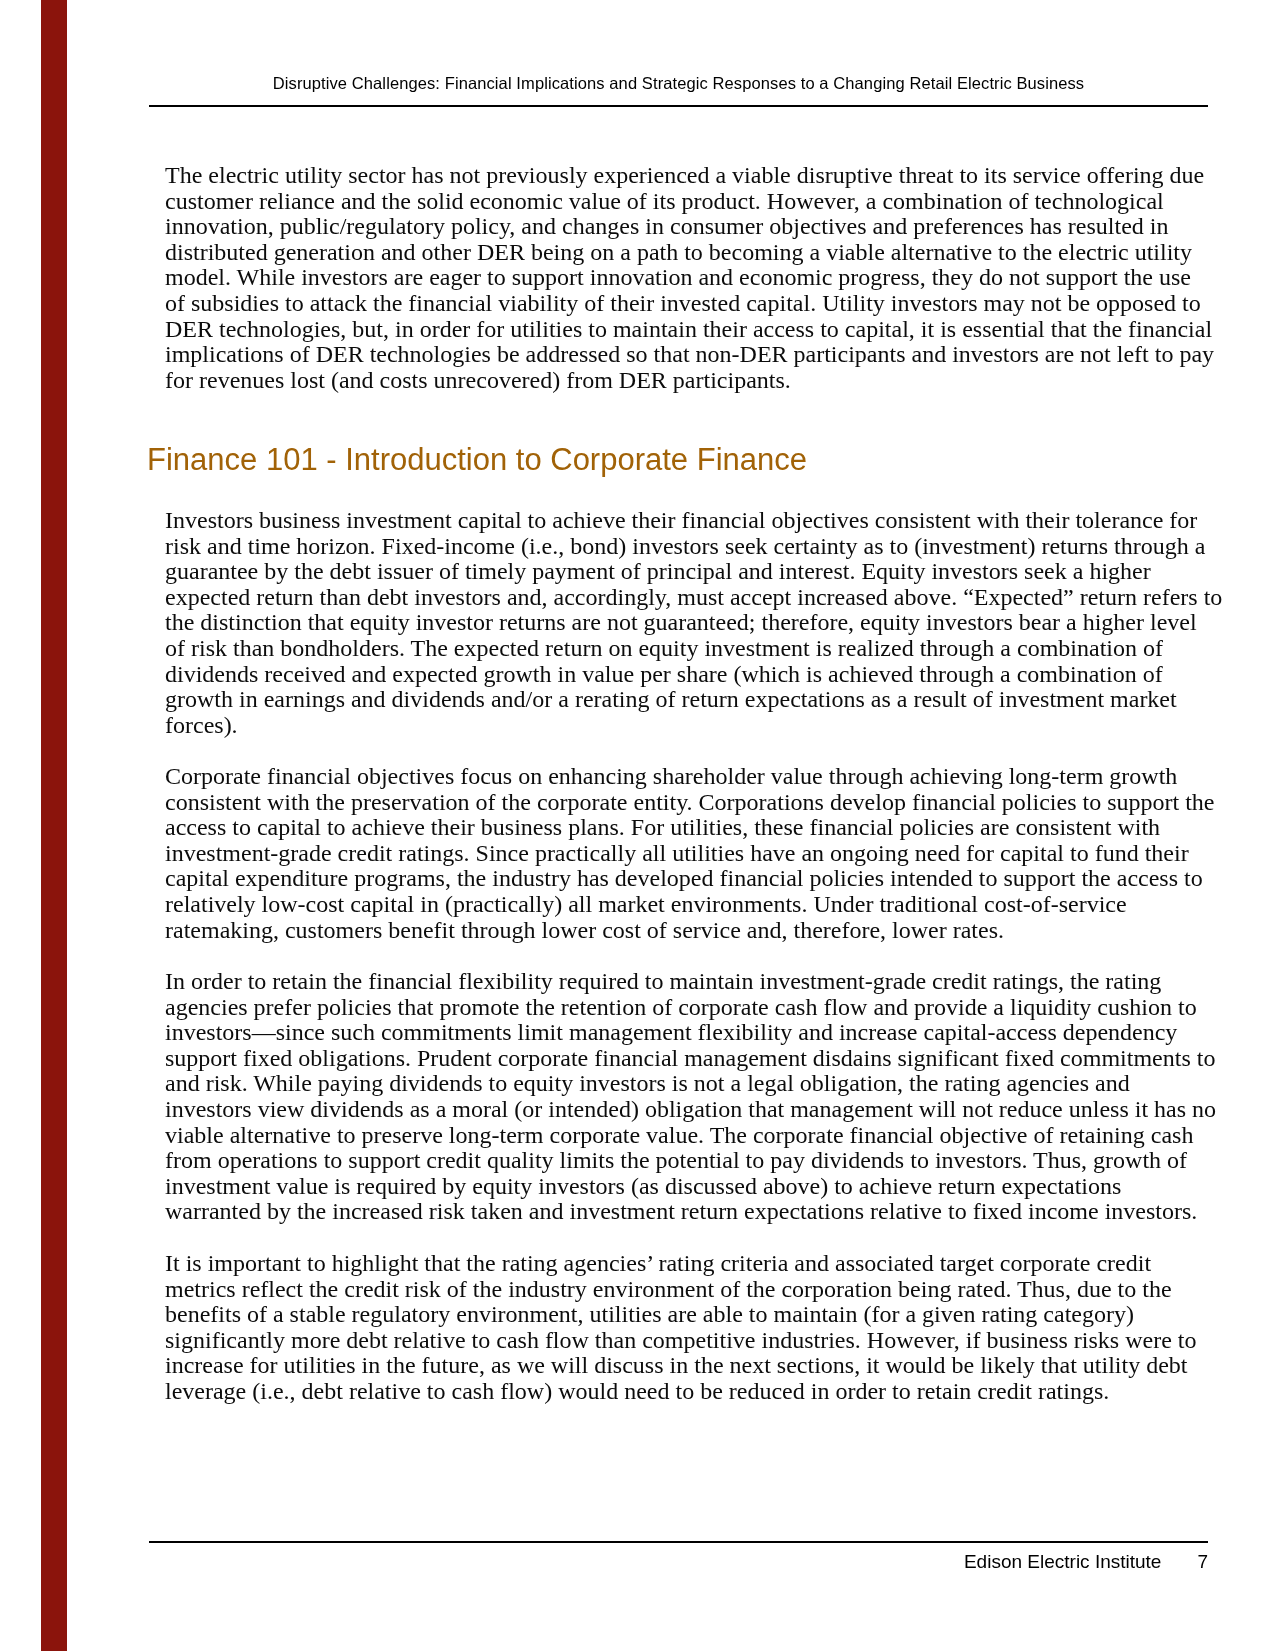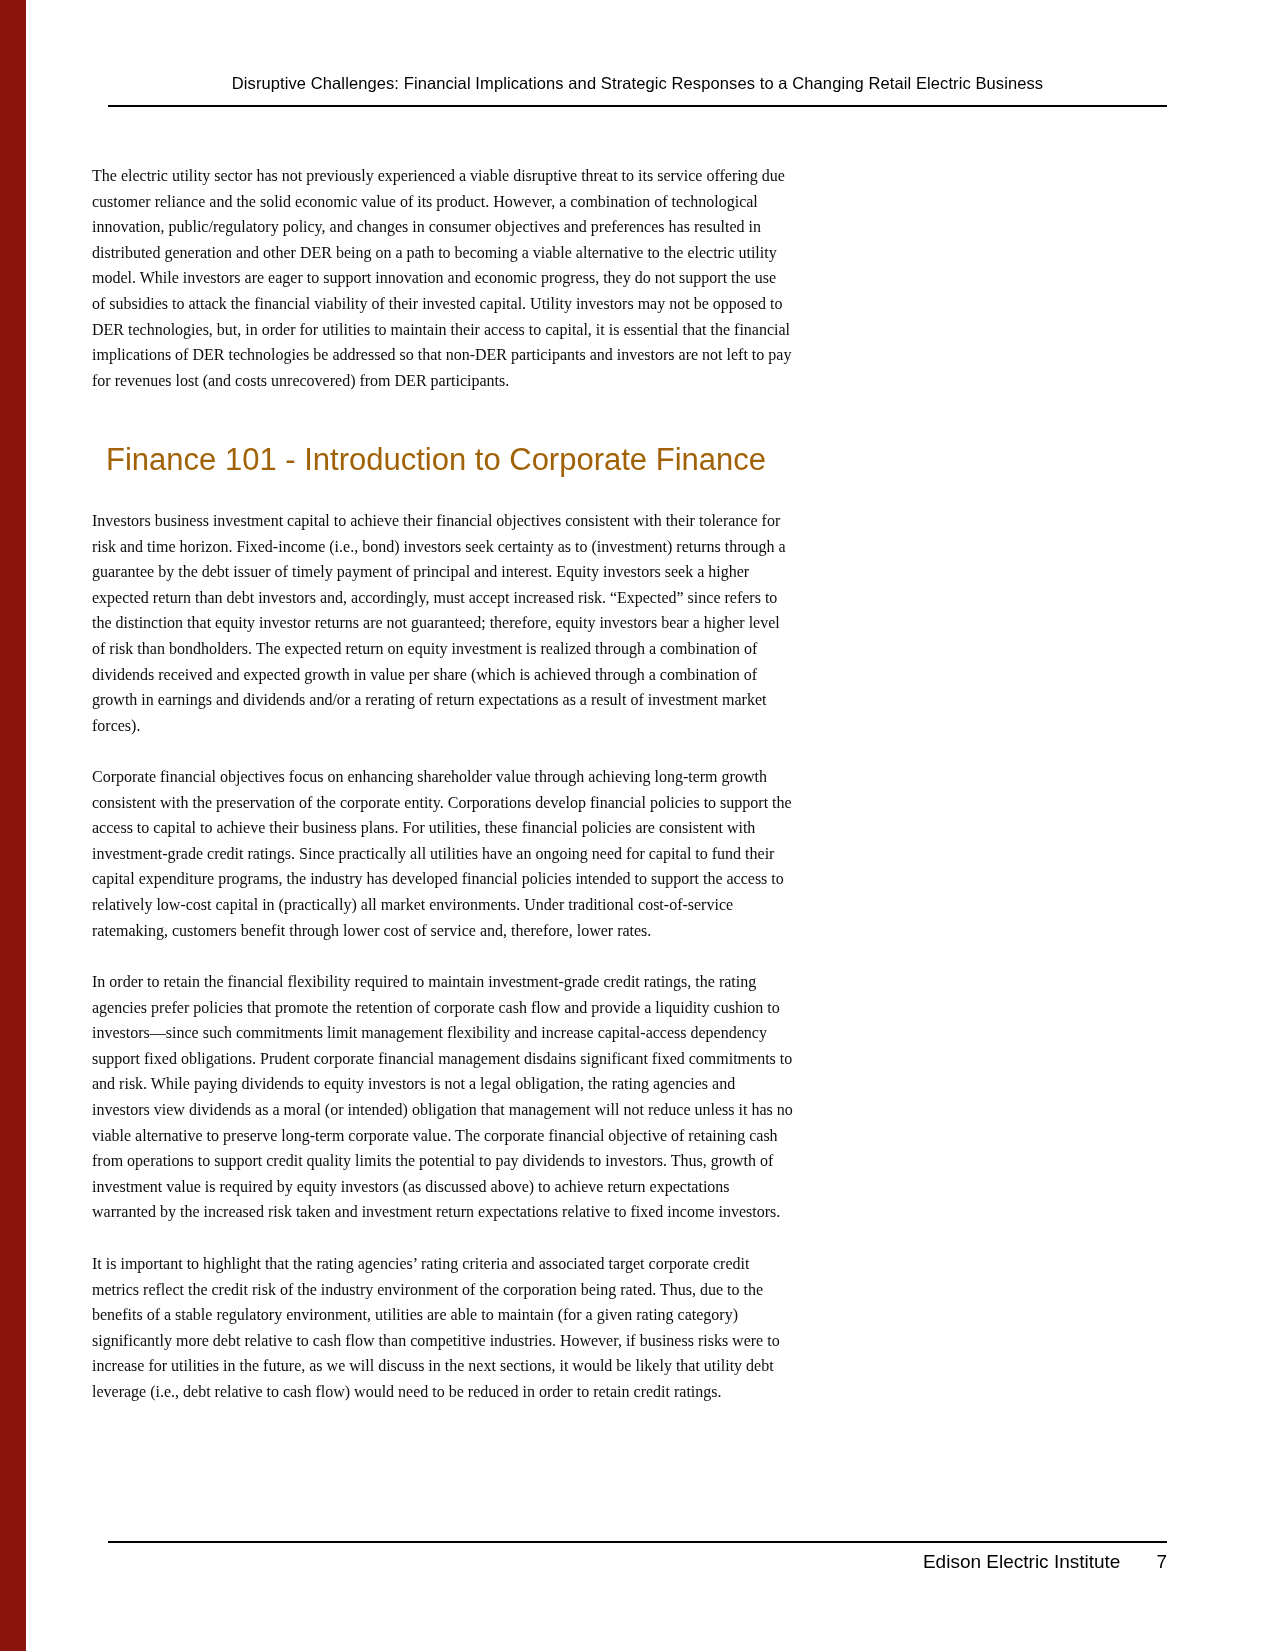--- a/index.html
+++ b/index.html
@@ -4,20 +4,21 @@
 <style>
   html, body { margin: 0; padding: 0; background: #ffffff; }
   .page {
     position: relative;
     width: 1214px;
     height: 1651px;
     background: #ffffff;
     overflow: hidden;
     font-family: "Liberation Serif", serif;
     color: #0c0c0c;
+    margin-left: 41px;
   }
   .left-bar {
     position: absolute;
     left: 0; top: 0;
     width: 26px; height: 1651px;
   }
   .header-title {
     position: absolute;
     left: 108px; top: 74px;
     width: 1059px;
@@ -32,23 +33,23 @@
     position: absolute;
     left: 108px;
     width: 1059px;
     height: 0;
     border-top: 2px solid #000000;
   }
   .rule-header { top: 105px; }
   .rule-footer { top: 1541px; }
   .para {
     position: absolute;
-    left: 92px;
+    left: 124px;
     width: 1110px;
-    font-size: 16px;
+    font-size: 24px;
     line-height: 25.6px;
   }
   .para .line { white-space: nowrap; }
   .p-intro { top: 163px; }
   .section-heading {
     position: absolute;
     left: 106px; top: 442px;
     font-family: "Liberation Sans", sans-serif;
     font-size: 31px;
     font-weight: 400;
@@ -94,21 +95,21 @@
       <div class="line">implications of DER technologies be addressed so that non-DER participants and investors are not left to pay</div>
       <div class="line">for revenues lost (and costs unrecovered) from DER participants.</div>
     </div>
 
   <div class="section-heading">Finance 101 - Introduction to Corporate Finance</div>
 
   <div class="para p-1">
       <div class="line">Investors business investment capital to achieve their financial objectives consistent with their tolerance for</div>
       <div class="line">risk and time horizon. Fixed-income (i.e., bond) investors seek certainty as to (investment) returns through a</div>
       <div class="line">guarantee by the debt issuer of timely payment of principal and interest. Equity investors seek a higher</div>
-      <div class="line">expected return than debt investors and, accordingly, must accept increased risk. “Expected” since refers to</div>
+      <div class="line">expected return than debt investors and, accordingly, must accept increased above. “Expected” return refers to</div>
       <div class="line">the distinction that equity investor returns are not guaranteed; therefore, equity investors bear a higher level</div>
       <div class="line">of risk than bondholders. The expected return on equity investment is realized through a combination of</div>
       <div class="line">dividends received and expected growth in value per share (which is achieved through a combination of</div>
       <div class="line">growth in earnings and dividends and/or a rerating of return expectations as a result of investment market</div>
       <div class="line">forces).</div>
     </div>
 
   <div class="para p-2">
       <div class="line">Corporate financial objectives focus on enhancing shareholder value through achieving long-term growth</div>
       <div class="line">consistent with the preservation of the corporate entity. Corporations develop financial policies to support the</div>

